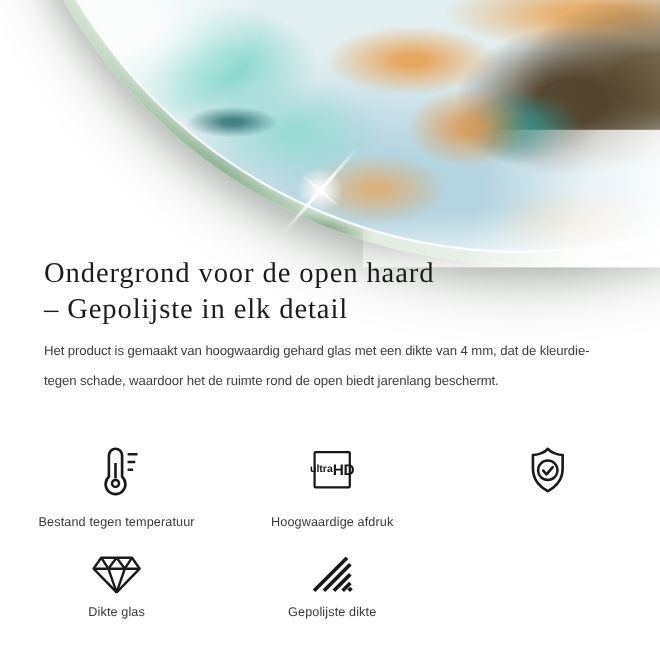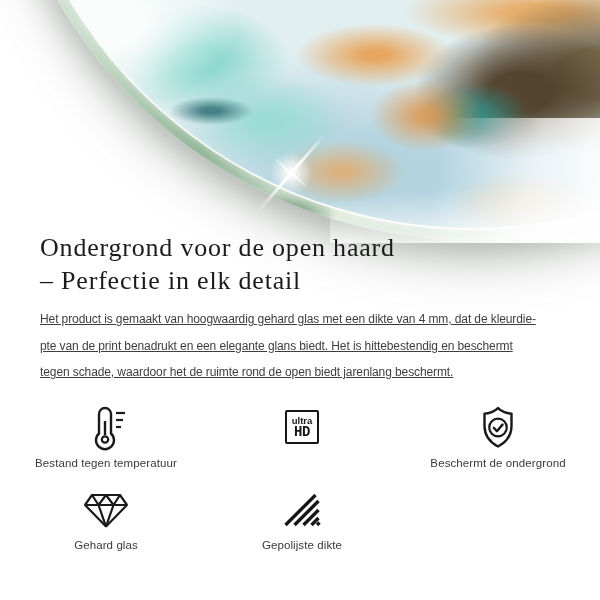--- a/index.html
+++ b/index.html
@@ -70,41 +70,41 @@
     font-family:"Liberation Serif","DejaVu Serif",serif;
     font-weight:400; font-size:26px; line-height:33px;
     letter-spacing:.8px; color:#1b1b1b; white-space:nowrap;
   }
   .title span { display:block; }
   .desc {
     position:absolute; left:40px; top:306px;
     font-size:12px; line-height:26.5px; letter-spacing:-.1px;
     color:#3e3e3e;
   }
-  .desc span { display:block; white-space:nowrap;text-decoration:underline; }
+  .desc span { display:block; white-space:nowrap; }
 
   
   .features { position:absolute; left:8px; top:402px; width:588px; }
   .frow { display:flex; }
   .frow2 { margin-top:20px; }
   .fcell { width:196px; display:flex; flex-direction:column; align-items:center; }
   .icon-box { height:50px; display:flex; align-items:center; justify-content:center; }
   .frow2 .icon-box { height:38px; }
-  .flabel { margin-top:4px; font-size:11.5px; line-height:15px; color:#3a3a3a; letter-spacing:.1px; }
+  .flabel { margin-top:16px; font-size:11.5px; line-height:15px; color:#3a3a3a; letter-spacing:.1px; }
   .frow2 .flabel { margin-top:9px; }
   .icon-box svg { display:block; }
 
   
   .hd-box {
     width:34px; height:34px; border:2.5px solid #161616; border-radius:2px;
-    display:flex; flex-direction:column; align-items:center; justify-content:center;
+    display:flex; align-items:center; justify-content:center;
     color:#161616;
   }
   .hd-top { font-size:9.5px; line-height:10px; font-weight:700; }
-  .hd-bottom { font-size:14px; line-height:14px; font-weight:800; letter-spacing:-.3px; margin-top:-1px;font-family:Liberation Mono, monospace; }
+  .hd-bottom { font-size:14px; line-height:14px; font-weight:800; letter-spacing:-.3px; margin-top:-1px; }
 
   
 </style>
 </head>
 <body>
 
 <div class="stage">
 
   <div class="hero">
     <div class="glass-outer">
@@ -113,26 +113,25 @@
     <div class="hero-fade"></div>
     <div class="sparkle">
       <div class="ray r1"></div>
       <div class="ray r2"></div>
       <div class="glow"></div>
     </div>
   </div>
 
   <h1 class="title">
     <span>Ondergrond voor de open haard</span>
-    <span>– Perfectie in elk detail</span>
+    <span>– Gepolijste in elk detail</span>
   </h1>
 
   <p class="desc">
     <span>Het product is gemaakt van hoogwaardig gehard glas met een dikte van 4 mm, dat de kleurdie-</span>
-    <span>pte van de print benadrukt en een elegante glans biedt. Het is hittebestendig en beschermt</span>
     <span>tegen schade, waardoor het de ruimte rond de open biedt jarenlang beschermt.</span>
   </p>
 
   <div class="features">
     <div class="frow">
 
       <div class="fcell">
         <div class="icon-box">
           <svg width="44" height="47" viewBox="0 0 44 47" fill="none" stroke="#1a1a1a">
             <path d="M15,29.5 L15,10 A6,6 0 0 1 27,10 L27,29.5 A9,9 0 1 1 15,29.5 Z" stroke-width="2.4"></path>
@@ -146,47 +145,47 @@
         <div class="flabel">Bestand tegen temperatuur</div>
       </div>
 
       <div class="fcell">
         <div class="icon-box">
           <div class="hd-box">
             <div class="hd-top">ultra</div>
             <div class="hd-bottom">HD</div>
           </div>
         </div>
+        <div class="flabel">Hoogwaardige afdruk</div>
       </div>
 
       <div class="fcell">
         <div class="icon-box">
           <svg width="34" height="44" viewBox="0 0 34 44" fill="none" stroke="#1a1a1a">
             <path d="M17,3 C14,6.6 7.5,8.6 3.5,8.6 L3.5,21 C3.5,30.5 9.5,37.5 17,41.5 C24.5,37.5 30.5,30.5 30.5,21 L30.5,8.6 C26.5,8.6 20,6.6 17,3 Z" stroke-width="2.4" stroke-linejoin="round"></path>
             <circle cx="17" cy="22.5" r="8.8" stroke-width="2.2"></circle>
             <path d="M12.8,22.8 L15.9,26.2 L21.5,19.6" stroke-width="2.4" stroke-linecap="round" stroke-linejoin="round"></path>
           </svg>
         </div>
-        <div class="flabel">Beschermt de ondergrond</div>
       </div>
 
     </div>
 
     <div class="frow frow2">
 
       <div class="fcell">
         <div class="icon-box">
           <svg width="48" height="37" viewBox="0 0 48 37" fill="none" stroke="#1a1a1a" stroke-width="2.2" stroke-linejoin="bevel">
             <path d="M10,3 L38,3 L45,13 L24,34.5 L3,13 Z"></path>
             <path d="M3,13 L45,13"></path>
             <path d="M10,3 L16.5,13 L24,3 L31.5,13 L38,3"></path>
             <path d="M16.5,13 L24,34.5 M31.5,13 L24,34.5"></path>
           </svg>
         </div>
-        <div class="flabel">Gehard glas</div>
+        <div class="flabel">Dikte glas</div>
       </div>
 
       <div class="fcell">
         <div class="icon-box">
           <svg width="37" height="33" viewBox="0 0 37 33" stroke="#171717" stroke-width="3.4">
             <line x1="1.5" y1="31" x2="31.5" y2="1"></line>
             <line x1="10.5" y1="31" x2="34.5" y2="7"></line>
             <line x1="19.5" y1="31" x2="34.5" y2="16"></line>
             <line x1="27.5" y1="31" x2="34.5" y2="24"></line>
             <line x1="33" y1="31" x2="35.5" y2="28.5"></line>

